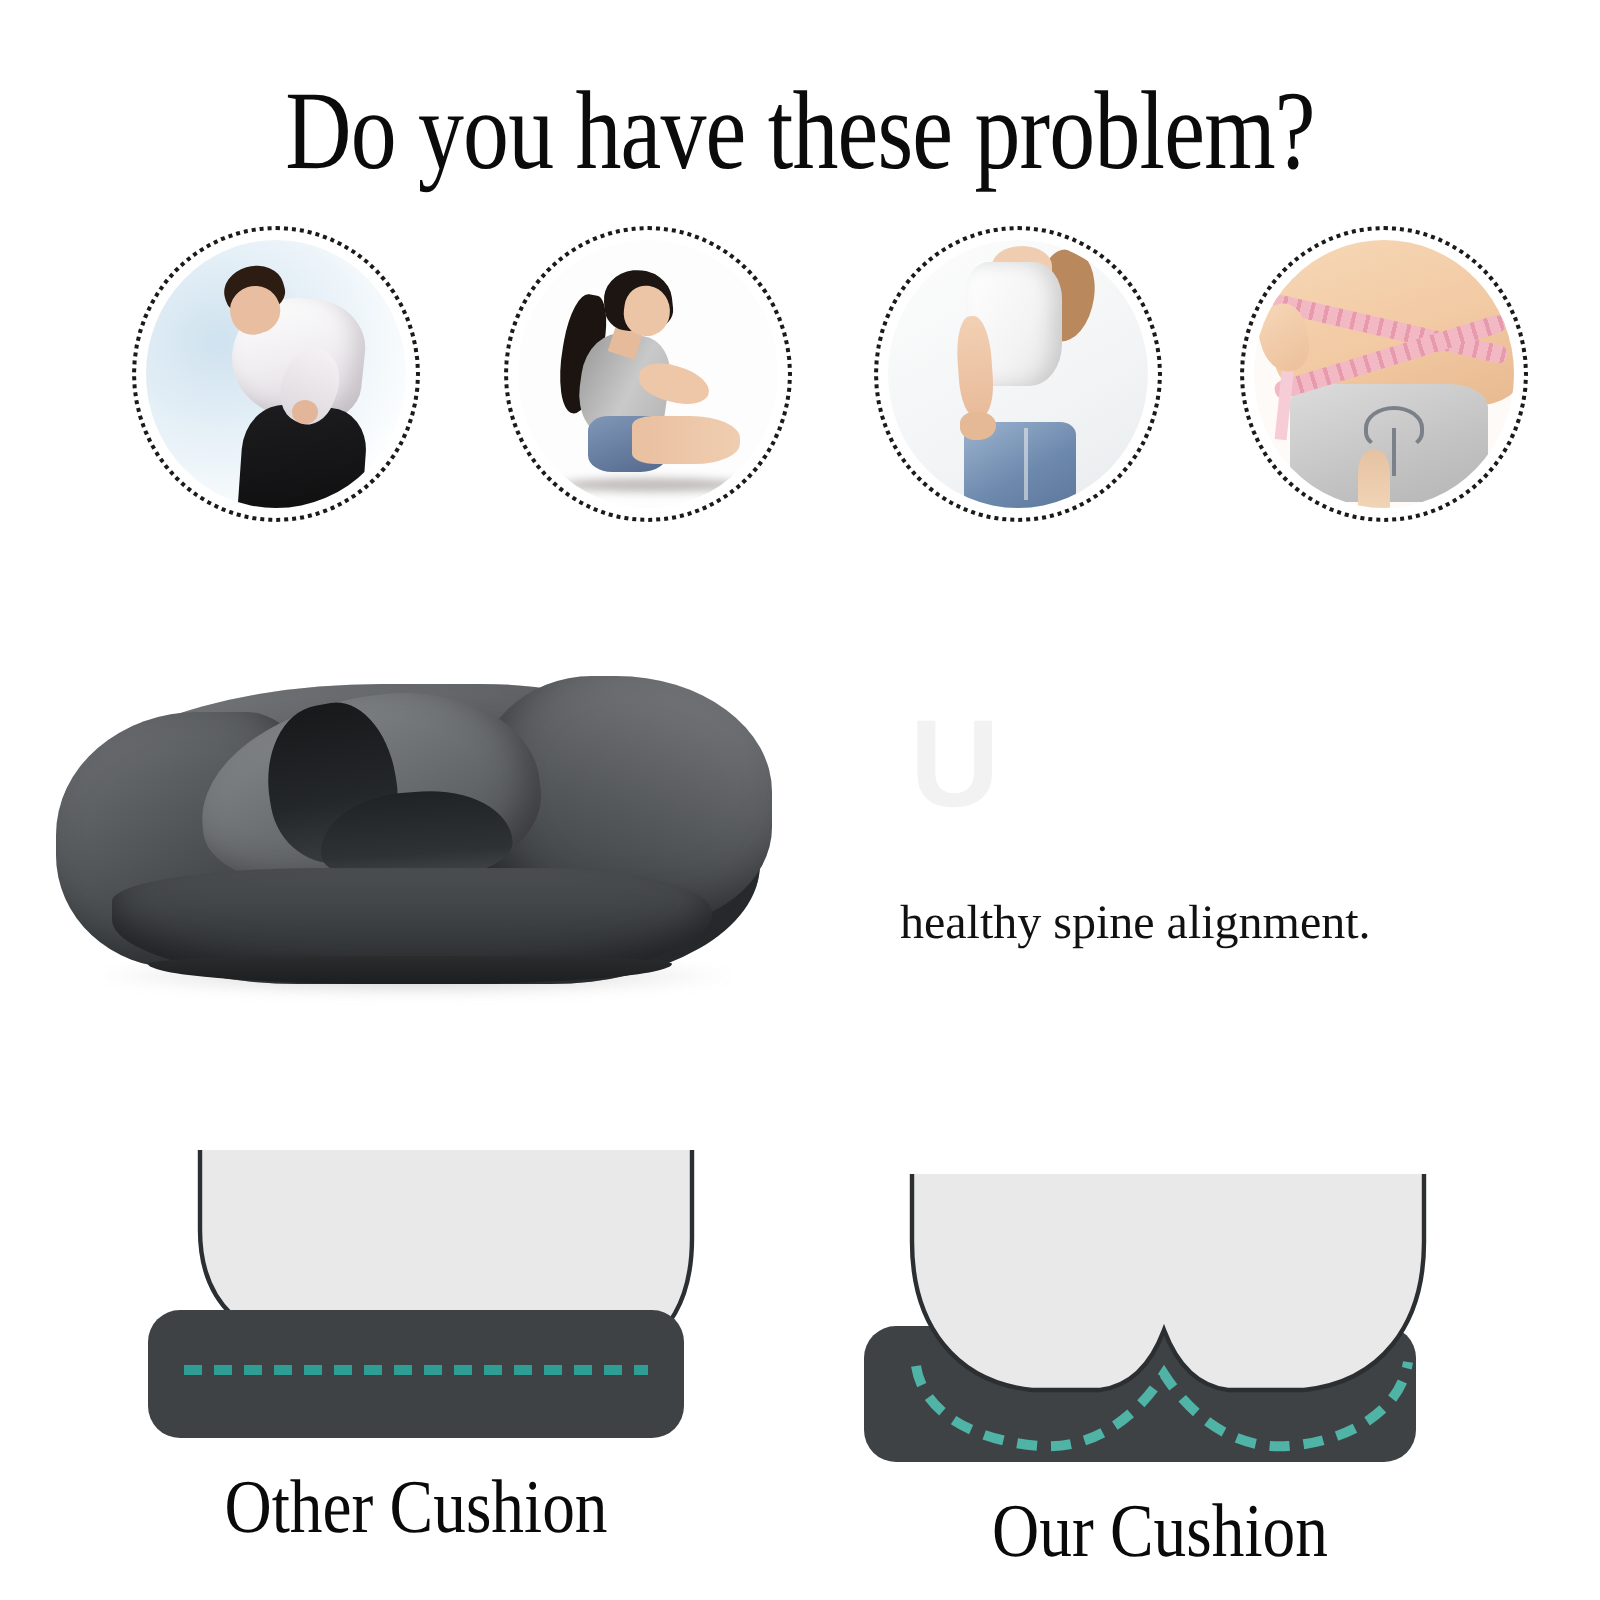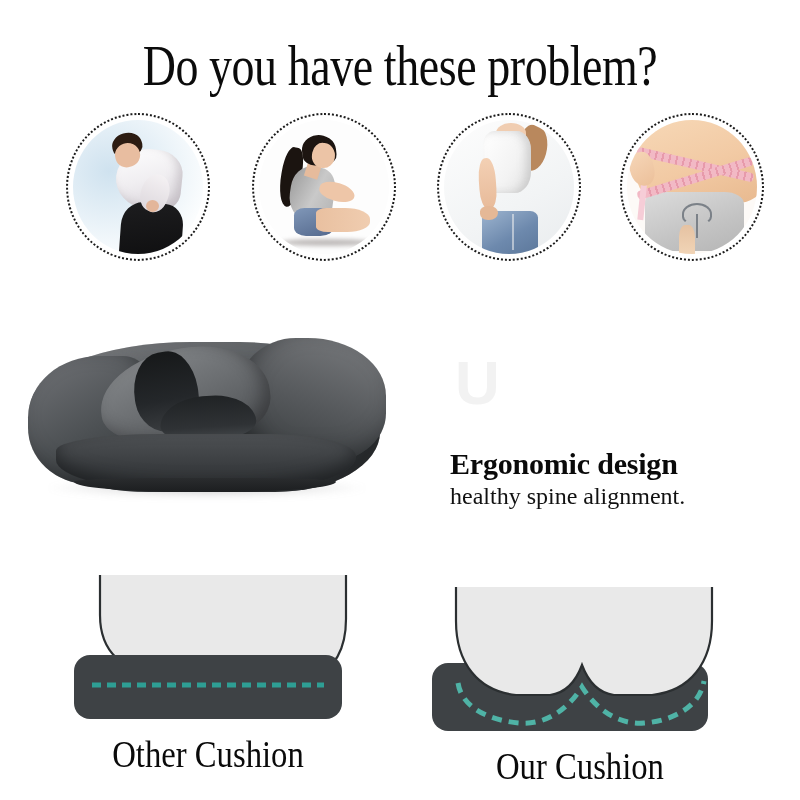--- a/index.html
+++ b/index.html
@@ -343,21 +343,20 @@
   <div class="cush-ridge"></div>
   <div class="cush-notch"></div>
   <div class="cush-cutout"></div>
   <div class="cush-front"></div>
   <div class="cush-base"></div>
 </div>
 
 <div class="watermark">U</div>
 
 <div class="ergo">
-  <div class="ergo-title">Ergonomic design</div>
   <div class="ergo-line">healthy spine alignment.</div>
 </div>
 
 <div class="compare">
 
   <div class="cmp-col left">
     <svg class="cmp-svg" width="360" height="160" viewBox="0 0 360 160">
 
       <path d="M72,-10 L72,40 C72,78 96,96 128,98
                L160,99 C172,99 180,92 186,82

